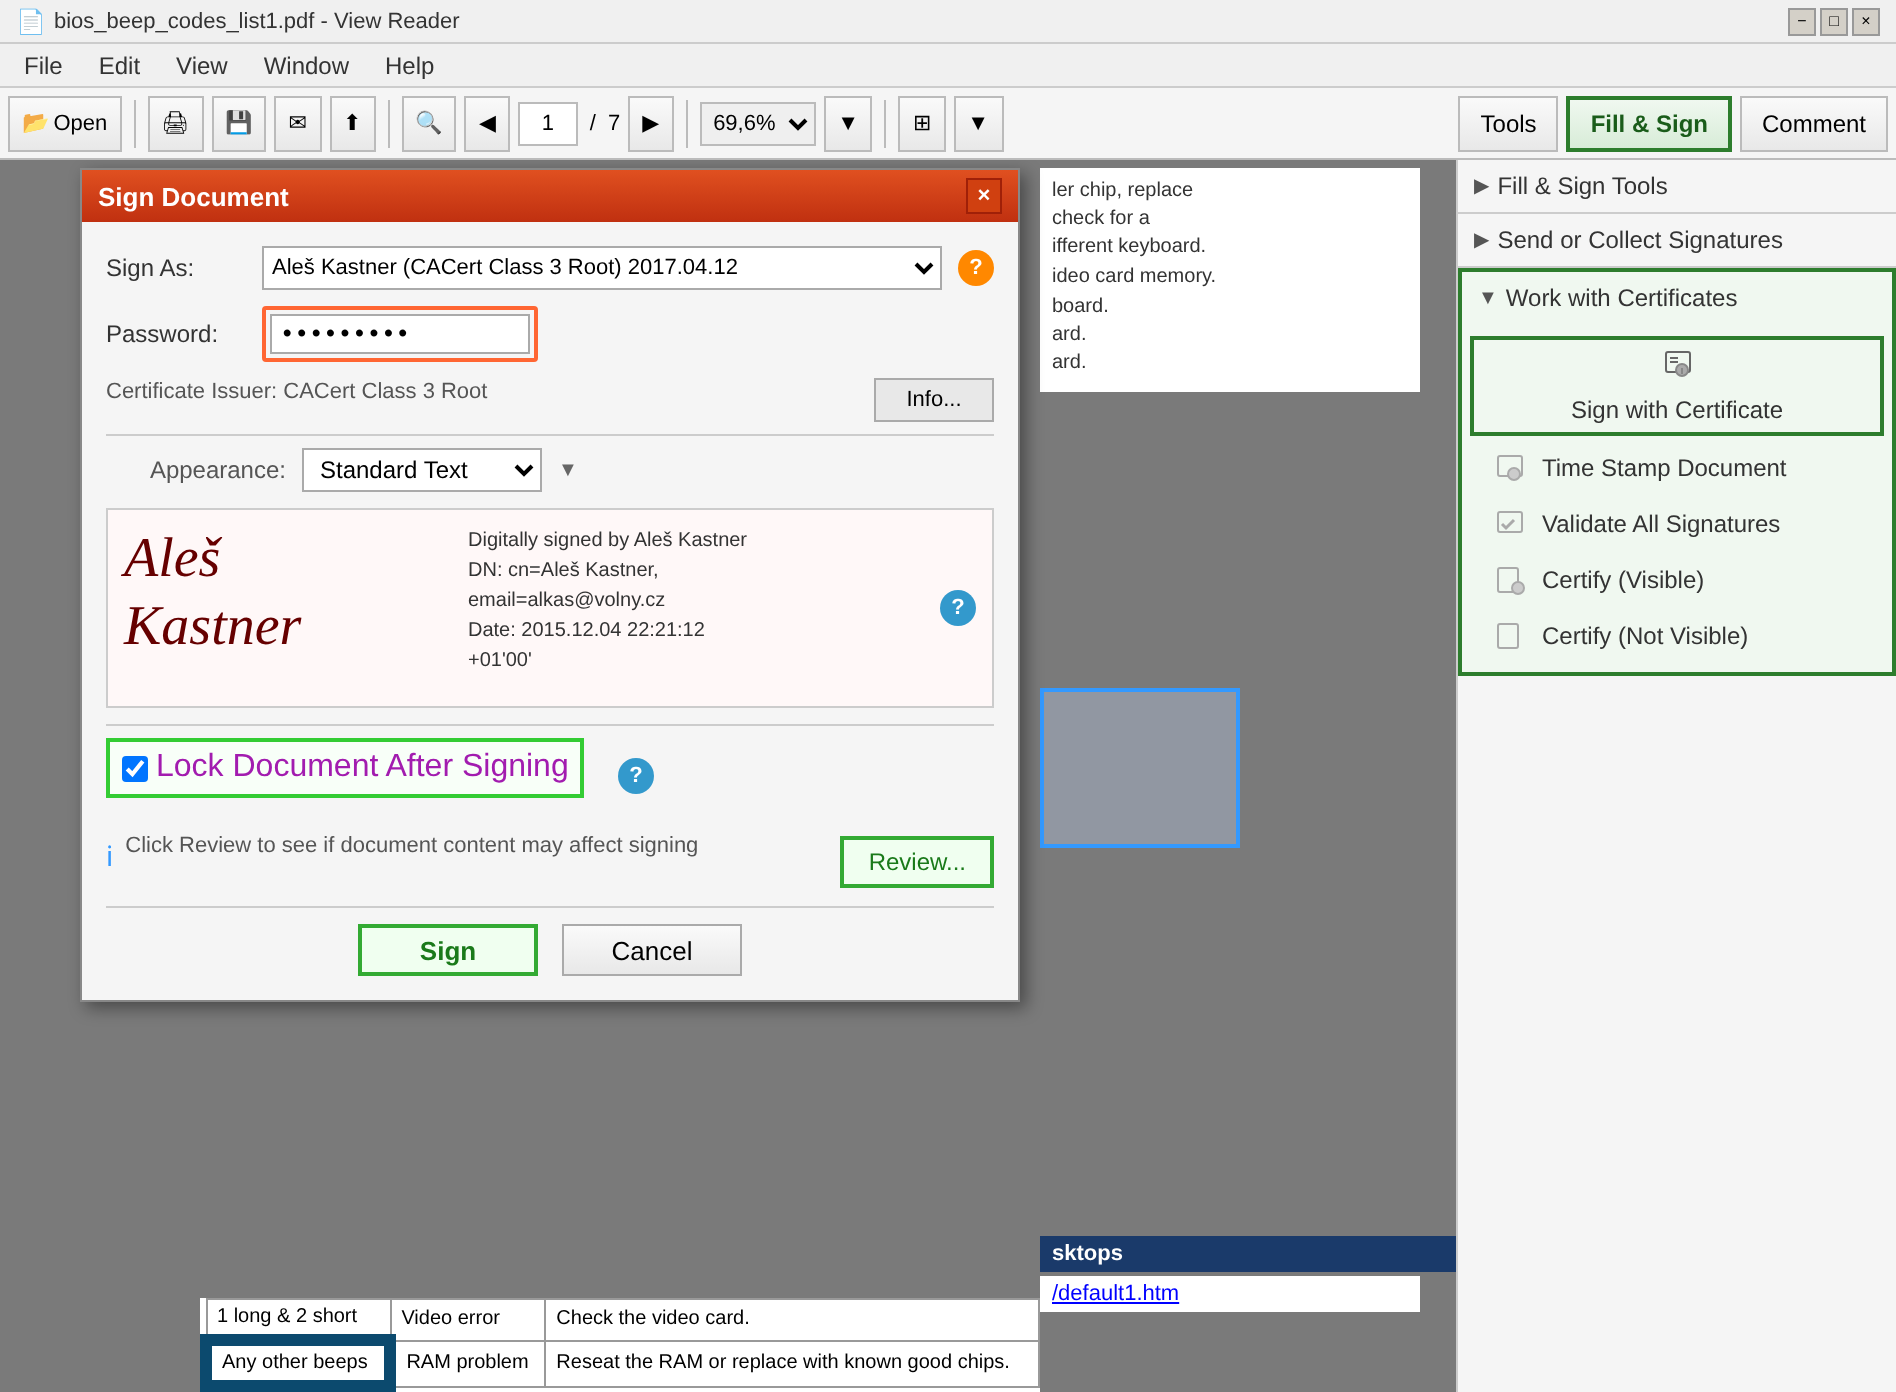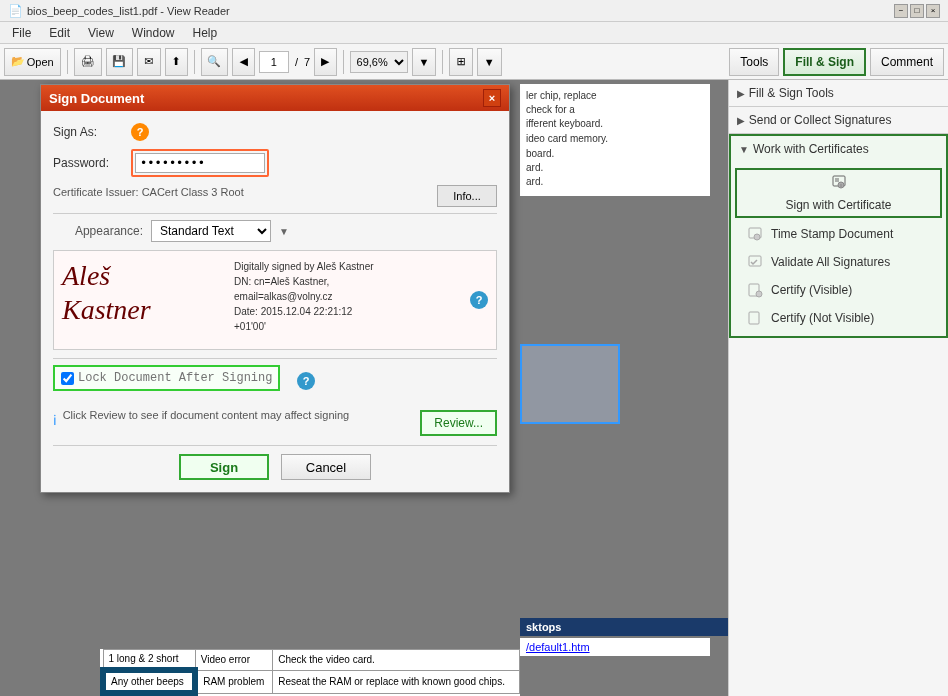--- a/index.html
+++ b/index.html
@@ -286,21 +286,21 @@
     .lock-row {
       border: 2px solid #33cc33;
       padding: 4px 6px;
       display: inline-flex;
       align-items: center;
       gap: 4px;
       margin-bottom: 10px;
       background: #f8fff8;
     }
     .lock-checkbox { width: 13px; height: 13px; }
-    .lock-label { font-size: 12px; color: #737373; font-family: Liberation Mono, monospace; }
+    .lock-label { font-size: 16px; color: #a21caf; }
 
     
     .info-box {
       display: flex;
       align-items: flex-start;
       gap: 6px;
       margin-bottom: 8px;
       font-size: 11px;
       color: #555;
     }
@@ -479,20 +479,23 @@
 
       <div class="dialog-titlebar">
         <span>Sign Document</span>
         <div class="dialog-close-btn">×</div>
       </div>
 
       <div class="dialog-body">
 
         <div class="form-row">
           <label class="form-label">Sign As:</label>
+          <select class="form-select">
+            <option>Aleš Kastner (CACert Class 3 Root) 2017.04.12</option>
+          </select>
           <div class="info-btn-orange">?</div>
         </div>
 
         <div class="form-row">
           <label class="form-label">Password:</label>
           <div class="password-box">
             <input class="password-input" type="password" value="123456789" style="">
           </div>
         </div>
 

